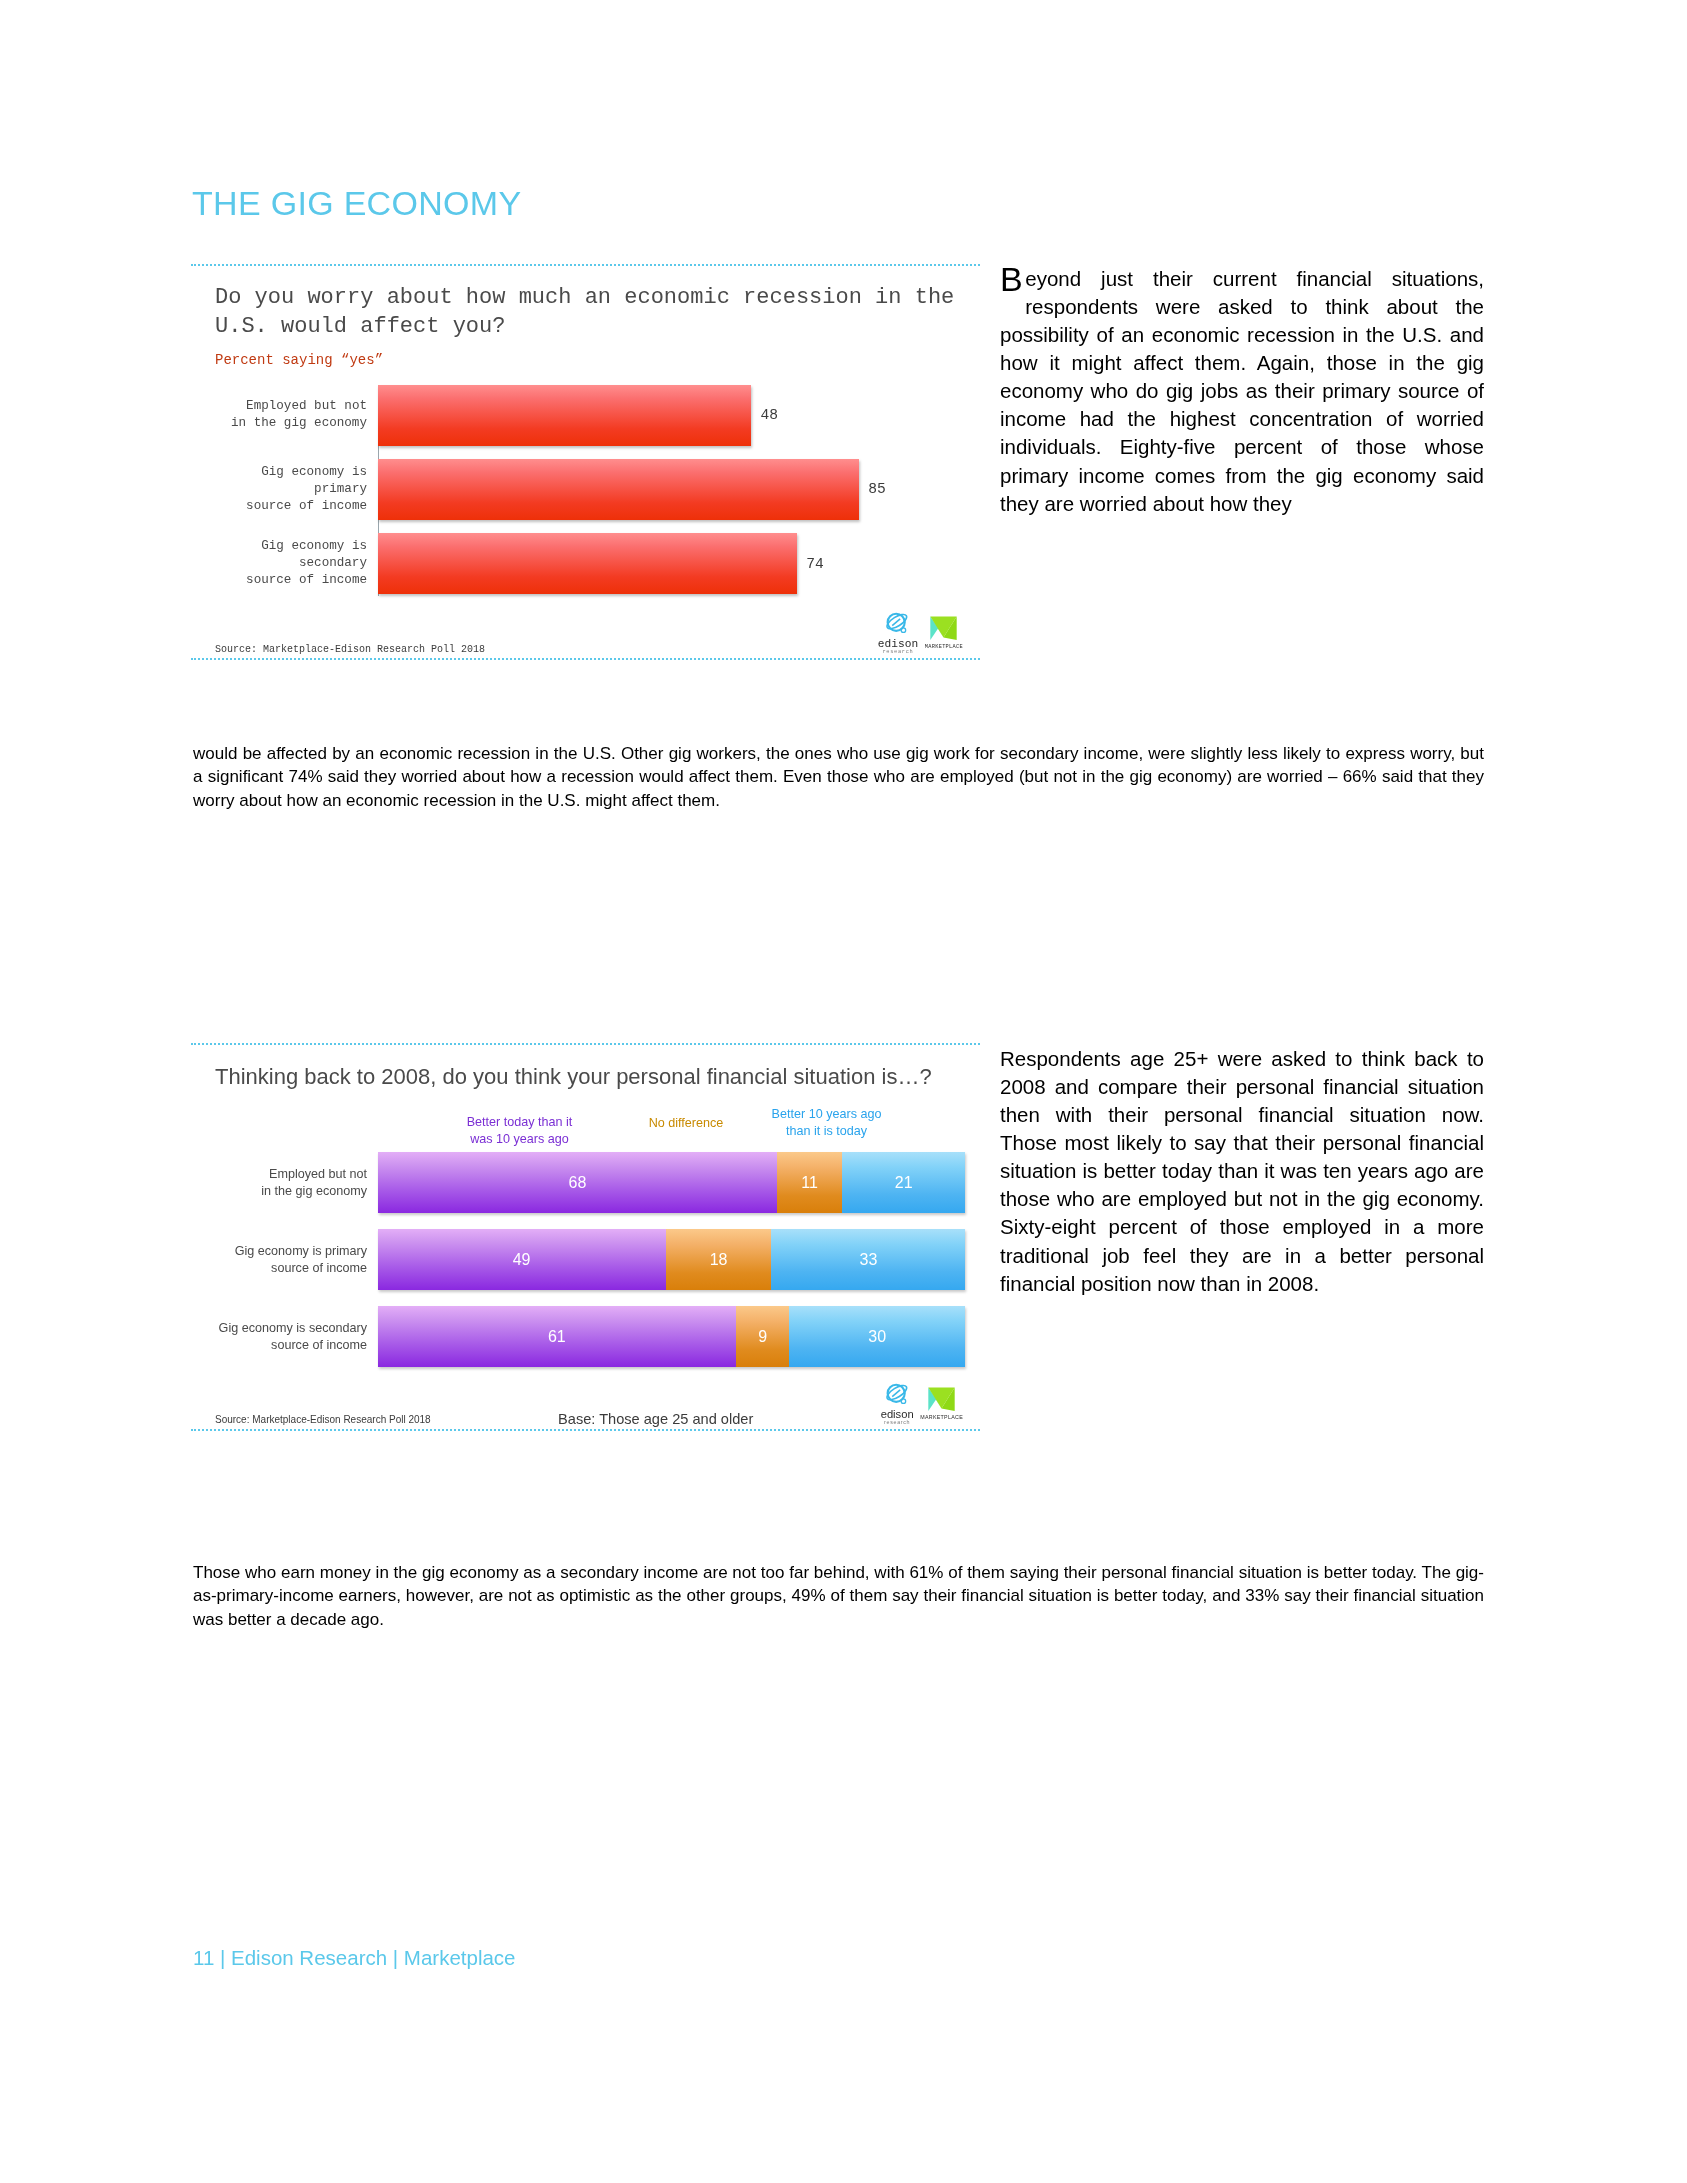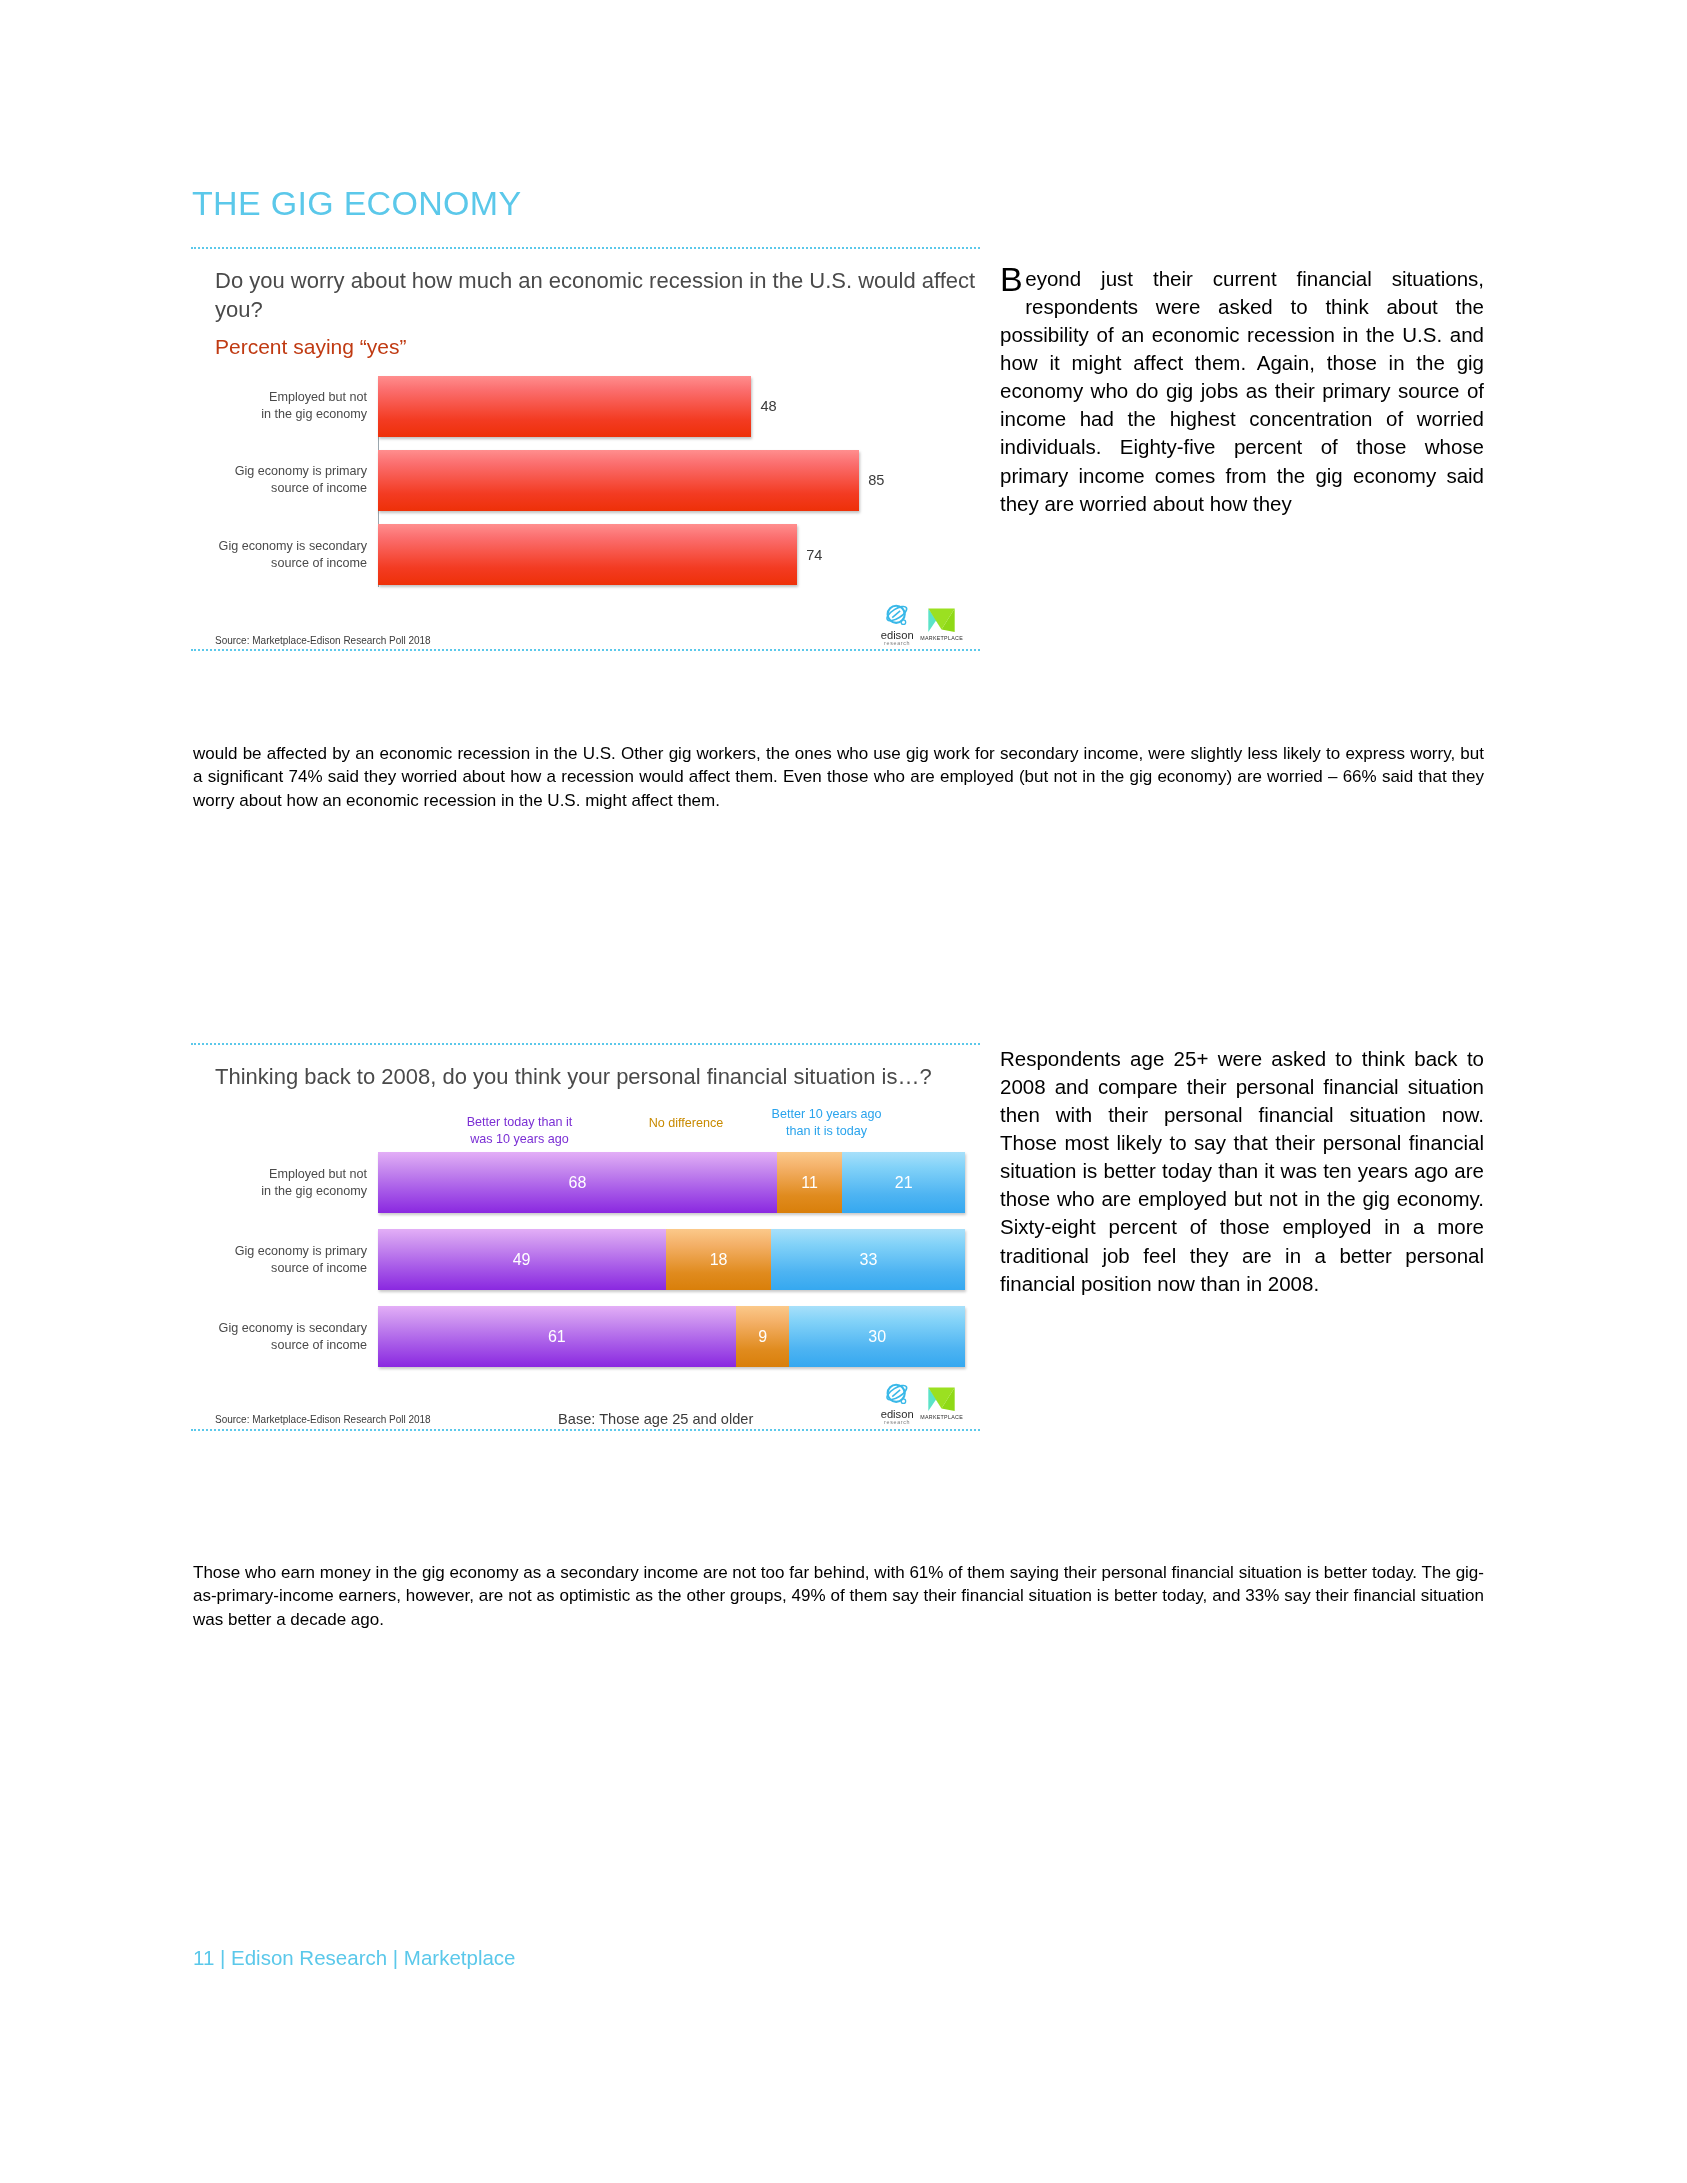--- a/index.html
+++ b/index.html
@@ -39,21 +39,21 @@
   }
   .chart-question {
     color: #4a4a4a;
     font-size: 22px;
     line-height: 1.32;
     margin-top: 17px;
     margin-left: 24px;
   }
   .chart-subtitle {
     color: #C03A12;
-    font-size: 21px;
+    font-size: 14px;
     margin-top: 10.6px;
     margin-left: 24px;
   }
 
   
   .bars1 {
     position: relative;
     margin-top: 17px;
     margin-left: 24px;
     height: 218px;
@@ -207,21 +207,21 @@
     white-space: nowrap;
   }
 </style>
 </head>
 <body>
 
 <div class="page">
 
   <div class="section-title">THE GIG ECONOMY</div>
 
-  <div class="chart-card" style="left:191px; top:247px; width:789px; height:430px;">
+  <div class="chart-card" style="left:191px; top:264px; width:789px; height:430px;font-family:Liberation Mono, monospace;">
 
     <div class="dotted-rule"></div>
 
     <div class="chart-question">Do you worry about how much an economic recession in the U.S. would affect you?</div>
     <div class="chart-subtitle">Percent saying “yes”</div>
 
     <div class="bars1">
       <div class="axis-line"></div>
 
       <div class="bar-row">

